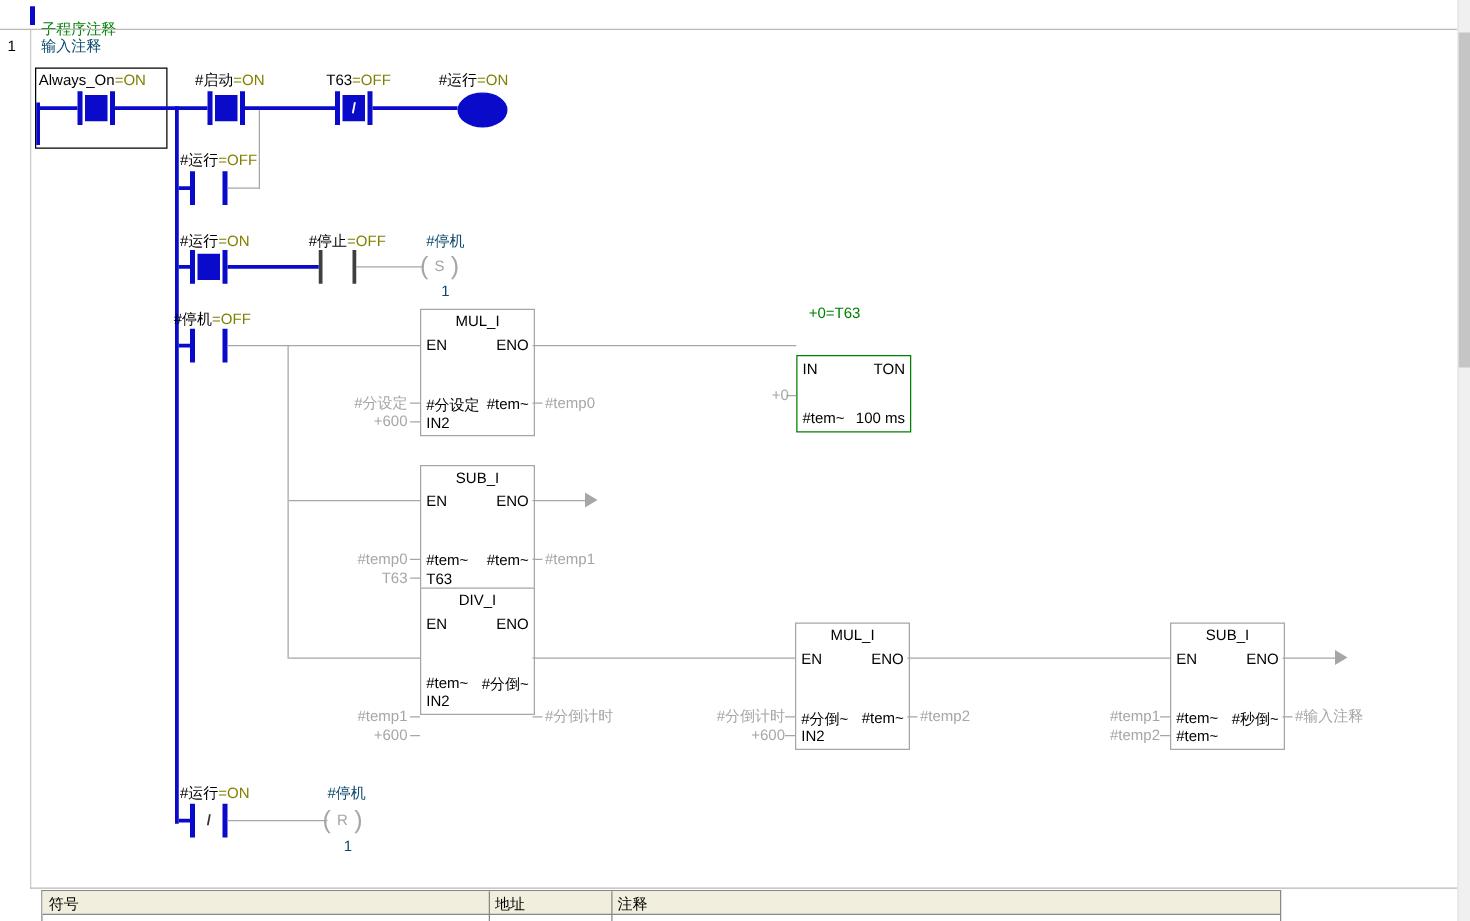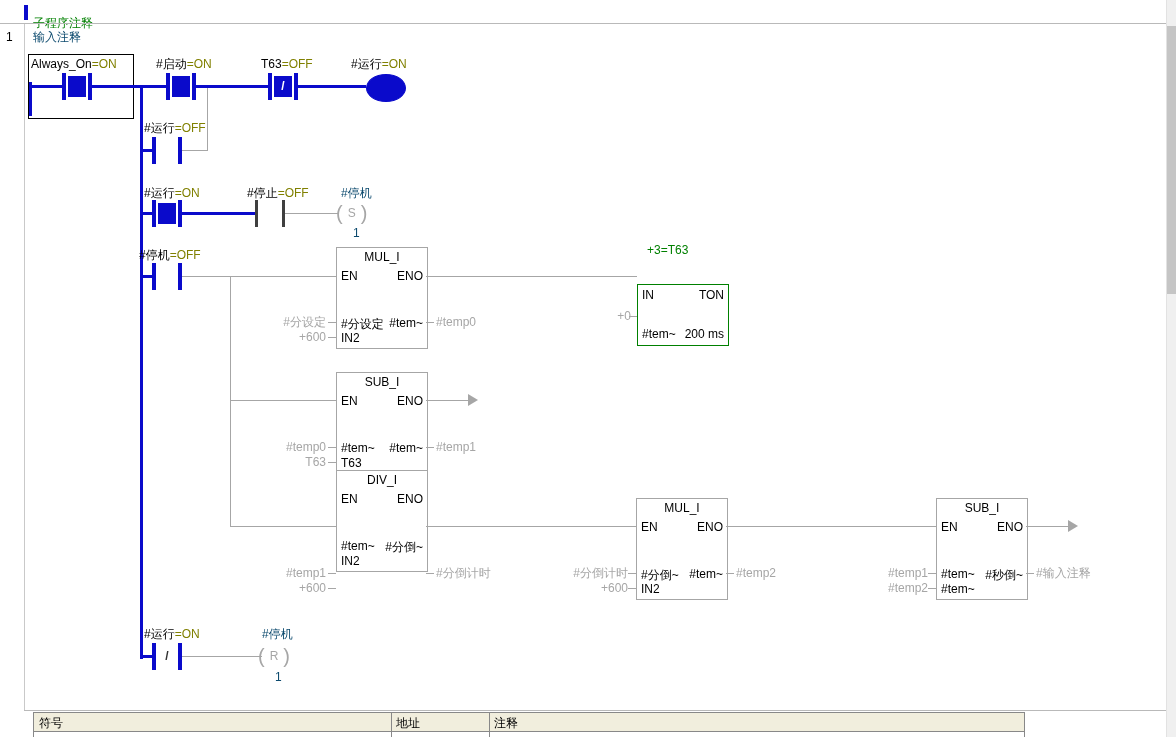--- a/index.html
+++ b/index.html
@@ -152,26 +152,26 @@
     <div class="o1">#tem~</div>
   </div>
   <div class="opr" style="left:258px;top:315px;width:68px">#分设定</div>
   <div class="st" style="left:328px;top:322px"></div>
   <div class="opr" style="left:278px;top:330px;width:48px">+600</div>
   <div class="st" style="left:328px;top:337px"></div>
   <div class="st" style="left:426px;top:322px"></div>
   <div class="opl" style="left:436px;top:315px">#temp0</div>
   <div class="wg" style="left:426px;top:276px;width:211px"></div>
 
-  <div class="txt green" style="left:647px;top:243px">+3=T63</div>
+  <div class="txt green" style="left:647px;top:243px">+0=T63</div>
   <div class="ton" style="left:637px;top:284px">
     <div class="en">IN</div>
     <div class="eno">TON</div>
     <div class="i1">#tem~</div>
-    <div class="o1">200 ms</div>
+    <div class="o1">100 ms</div>
   </div>
   <div class="opr" style="left:598px;top:309px;width:33px">+0</div>
   <div class="st" style="left:629px;top:316px"></div>
 
   <div class="wg" style="left:231px;top:400px;width:105px"></div>
   <div class="fbox" style="left:336px;top:372px">
     <div class="bt">SUB_I</div>
     <div class="en">EN</div>
     <div class="eno">ENO</div>
     <div class="i1">#tem~</div>

